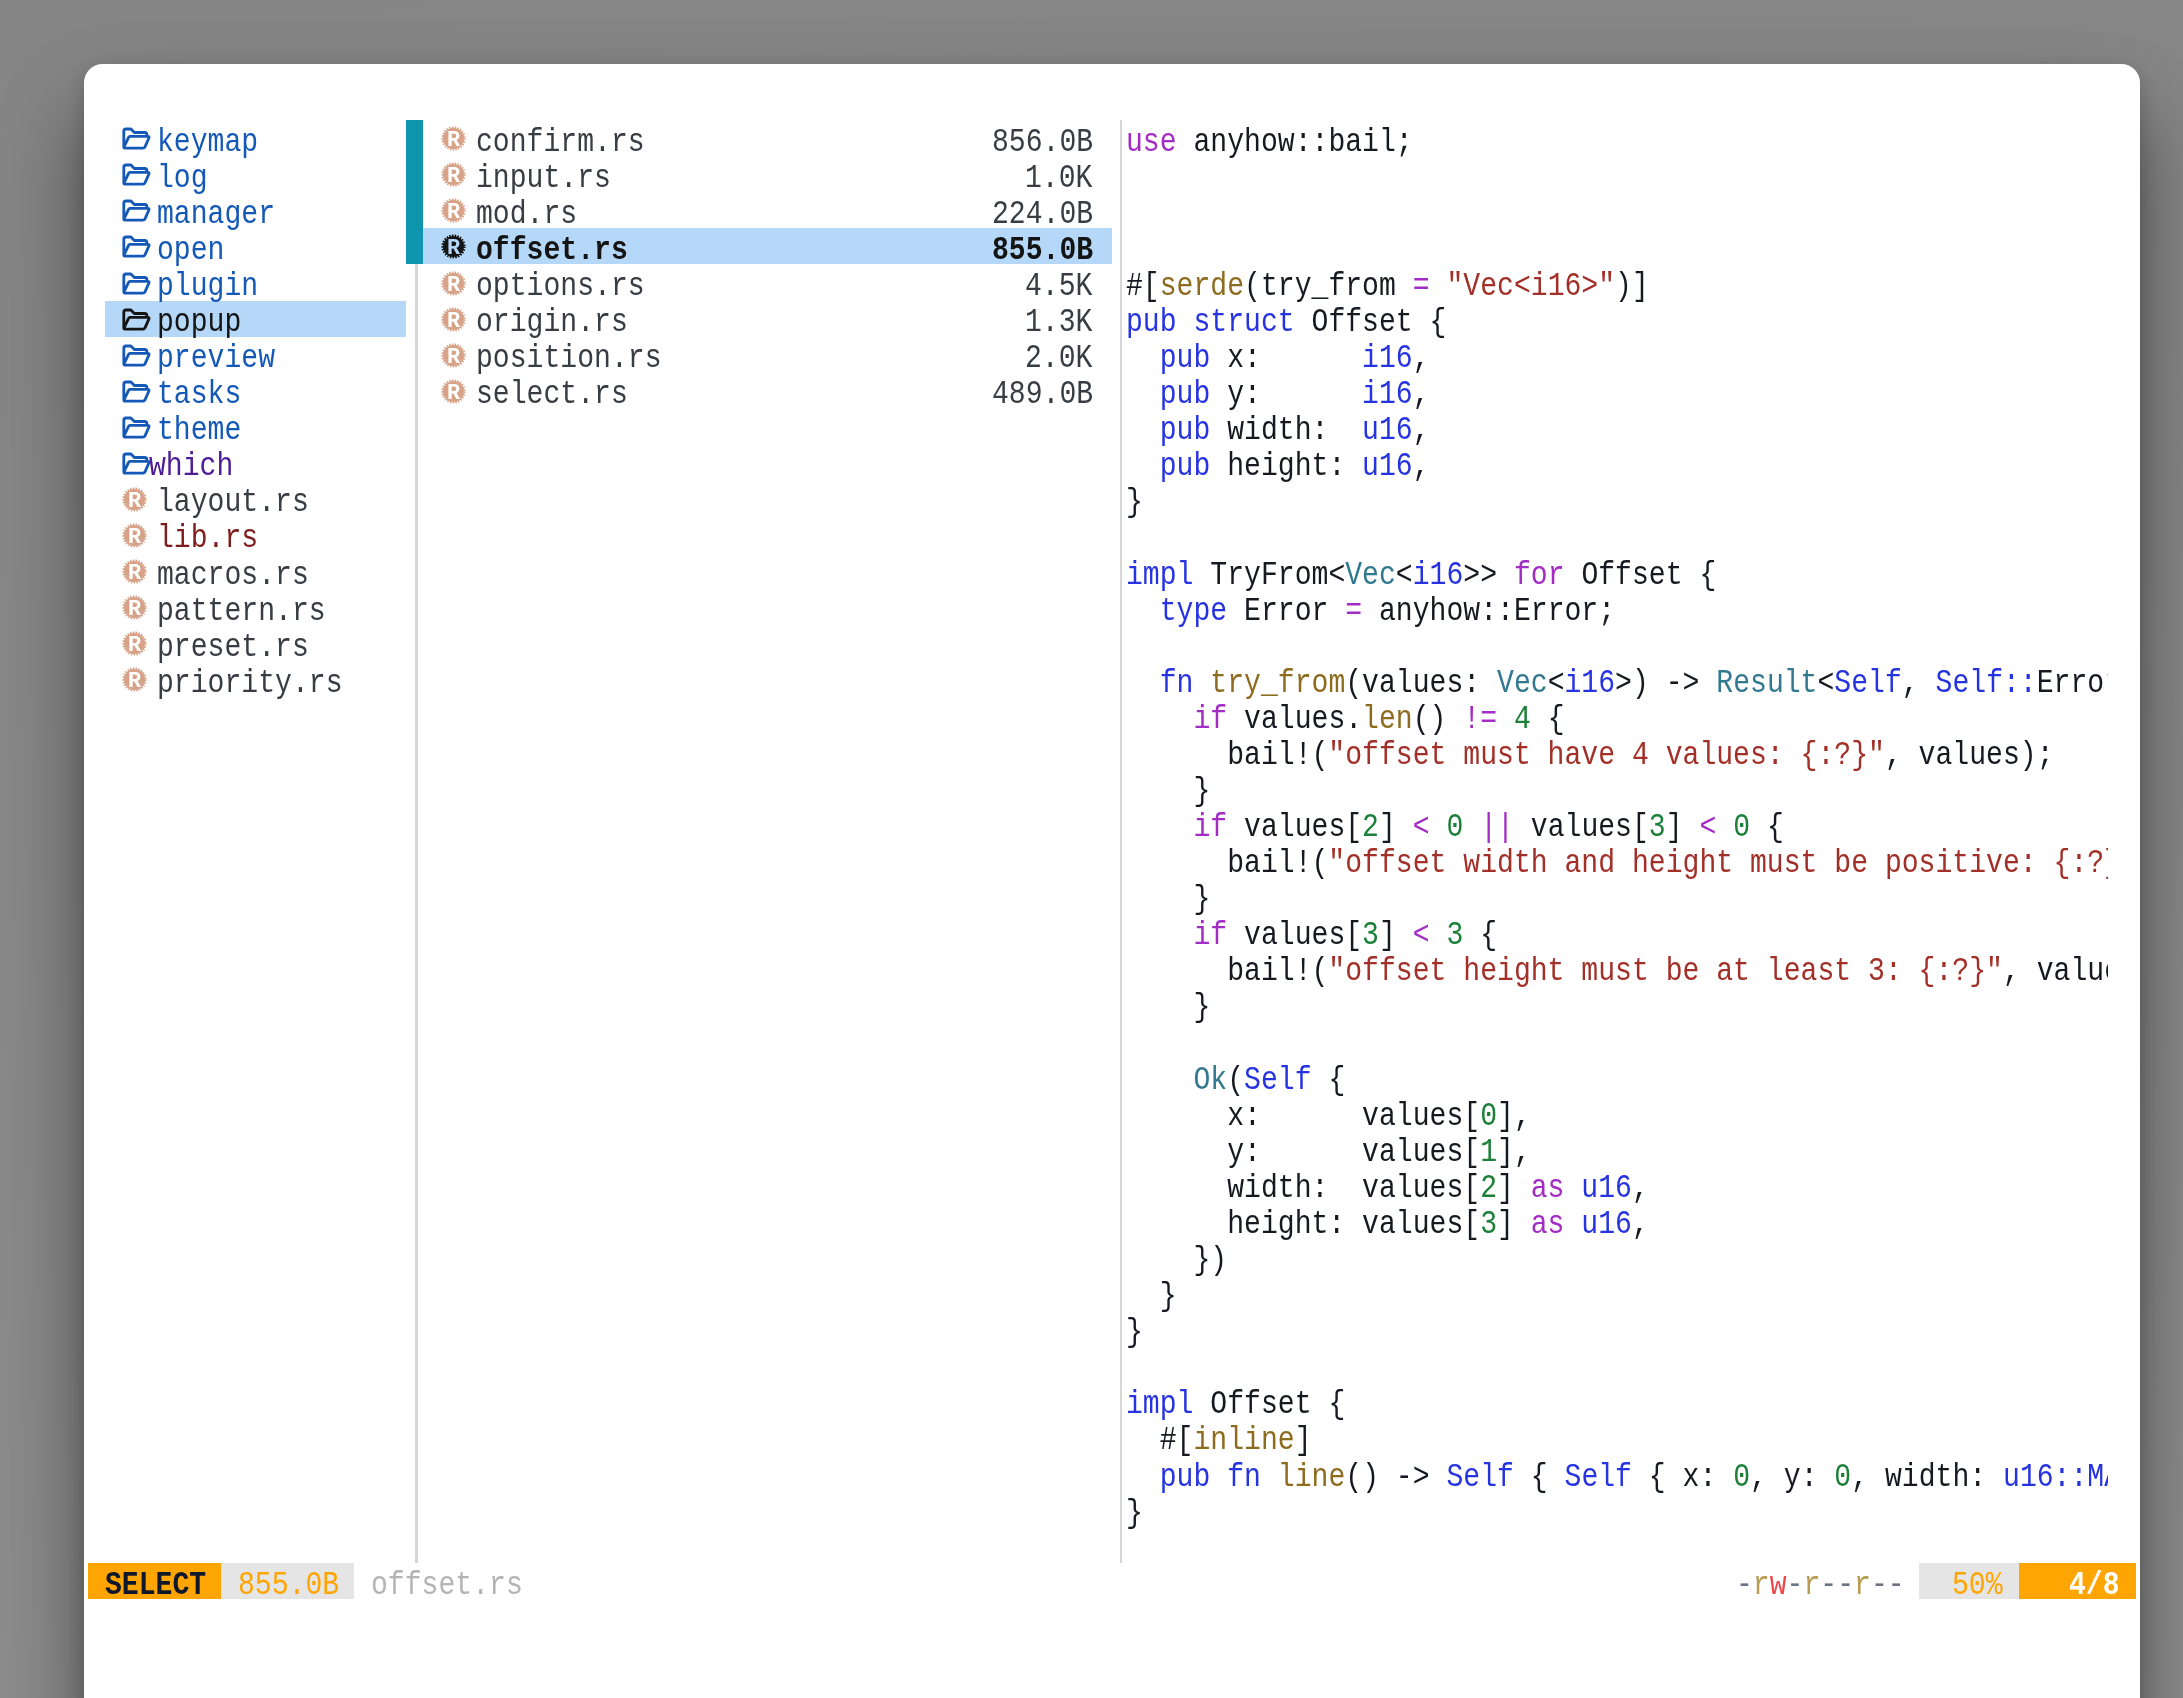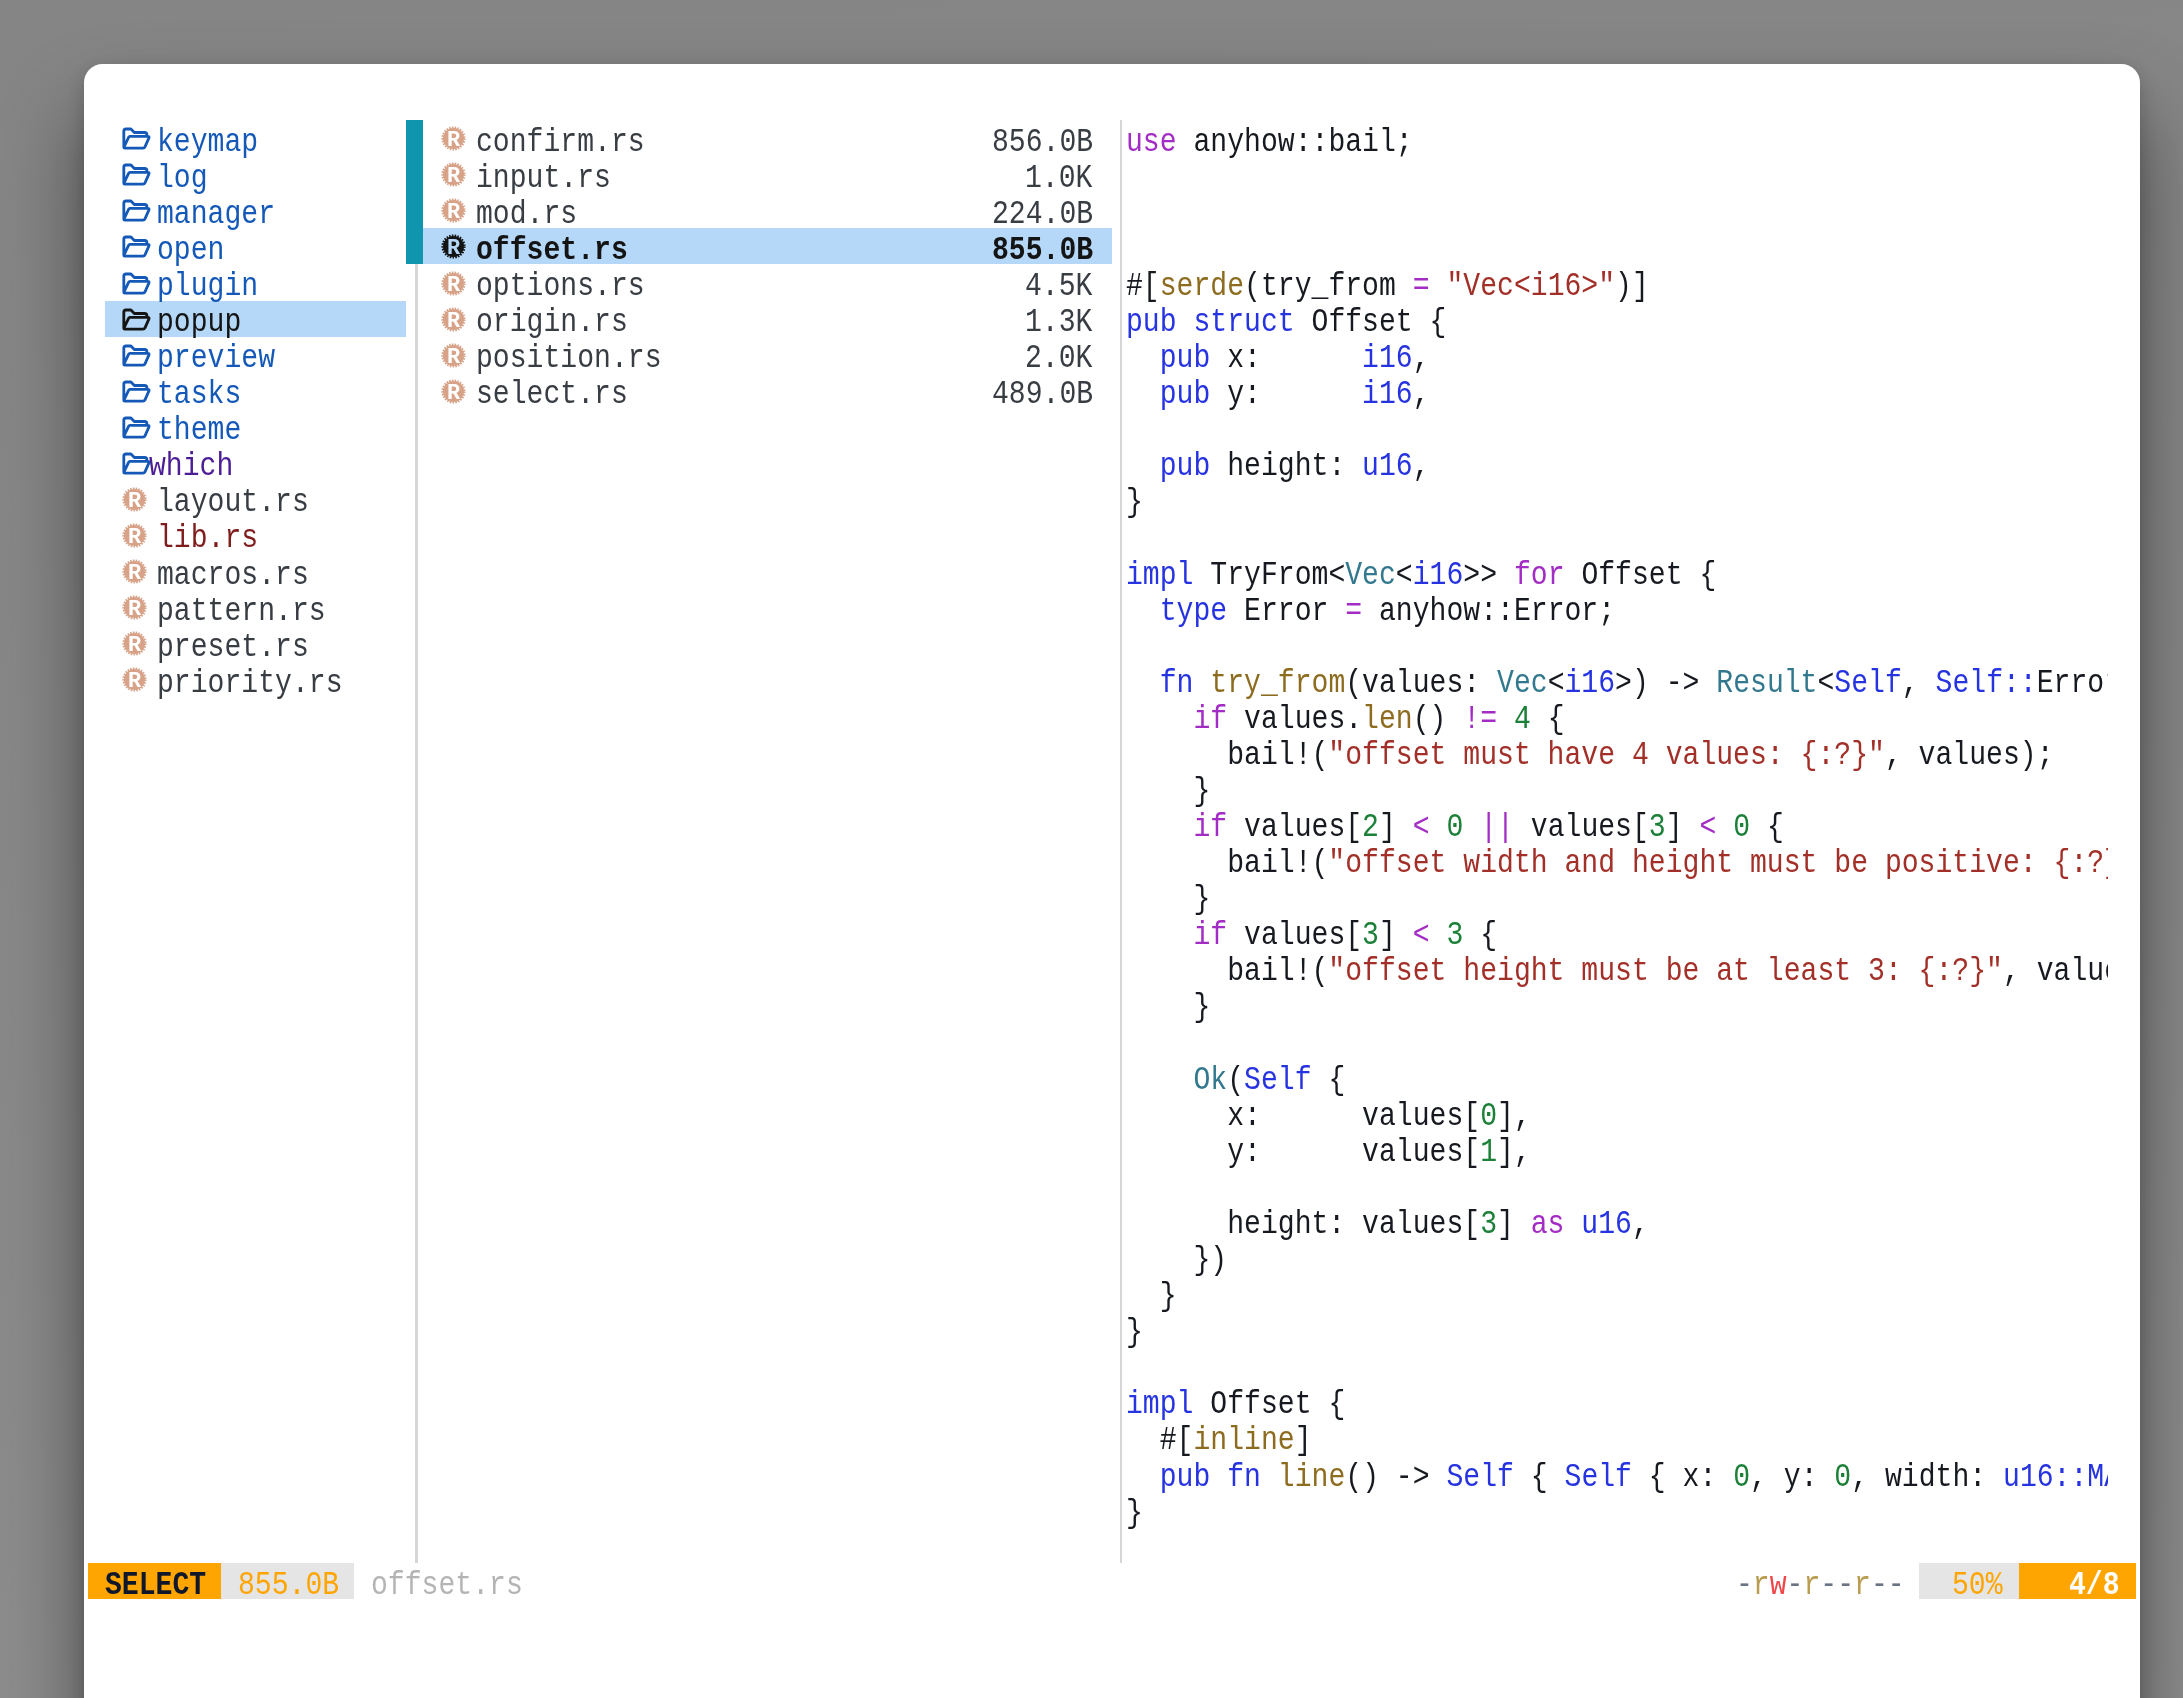--- a/index.html
+++ b/index.html
@@ -153,37 +153,39 @@
         <use href="#rust" fill="#d7a287" stroke="#d7a287"></use>
         <text x="16" y="25" font-family="Liberation Mono" font-size="26" font-weight="bold" text-anchor="middle" fill="#ffffff">R</text>
       </svg>
 <div class="r" style="left:392px;top:312px;color:#383d44"><span class="tx">select.rs</span></div>
 <div class="r" style="left:908px;top:312px;color:#383d44"><span class="tx">489.0B</span></div>
 <div class="r" style="left:1042px;top:60px;width:982px;overflow:hidden"><span class="tx"><span class="p">use</span><span class="d"> anyhow::bail;</span></span></div>
 <div class="r" style="left:1042px;top:204px;width:982px;overflow:hidden"><span class="tx"><span class="d">#[</span><span class="o">serde</span><span class="d">(try_from </span><span class="p">=</span><span class="d"> </span><span class="s">"Vec&lt;i16&gt;"</span><span class="d">)]</span></span></div>
 <div class="r" style="left:1042px;top:240px;width:982px;overflow:hidden"><span class="tx"><span class="k">pub</span><span class="d"> </span><span class="k">struct</span><span class="d"> Offset {</span></span></div>
 <div class="r" style="left:1042px;top:276px;width:982px;overflow:hidden"><span class="tx"><span class="d">  </span><span class="k">pub</span><span class="d"> x:      </span><span class="k">i16</span><span class="d">,</span></span></div>
 <div class="r" style="left:1042px;top:312px;width:982px;overflow:hidden"><span class="tx"><span class="d">  </span><span class="k">pub</span><span class="d"> y:      </span><span class="k">i16</span><span class="d">,</span></span></div>
+<div class="r" style="left:1042px;top:348px;width:982px;overflow:hidden"><span class="tx"><span class="d">  </span><span class="k">pub</span><span class="d"> width:  </span><span class="k">u16</span><span class="d">,</span></span></div>
 <div class="r" style="left:1042px;top:384px;width:982px;overflow:hidden"><span class="tx"><span class="d">  </span><span class="k">pub</span><span class="d"> height: </span><span class="k">u16</span><span class="d">,</span></span></div>
 <div class="r" style="left:1042px;top:420px;width:982px;overflow:hidden"><span class="tx"><span class="d">}</span></span></div>
 <div class="r" style="left:1042px;top:493px;width:982px;overflow:hidden"><span class="tx"><span class="k">impl</span><span class="d"> TryFrom&lt;</span><span class="t">Vec</span><span class="d">&lt;</span><span class="k">i16</span><span class="d">&gt;&gt; </span><span class="p">for</span><span class="d"> Offset {</span></span></div>
 <div class="r" style="left:1042px;top:529px;width:982px;overflow:hidden"><span class="tx"><span class="d">  </span><span class="k">type</span><span class="d"> Error </span><span class="p">=</span><span class="d"> anyhow::Error;</span></span></div>
 <div class="r" style="left:1042px;top:601px;width:982px;overflow:hidden"><span class="tx"><span class="d">  </span><span class="k">fn</span><span class="d"> </span><span class="o">try_from</span><span class="d">(values: </span><span class="t">Vec</span><span class="d">&lt;</span><span class="k">i16</span><span class="d">&gt;) -&gt; </span><span class="t">Result</span><span class="d">&lt;</span><span class="k">Self</span><span class="d">, </span><span class="k">Self::</span><span class="d">Error&gt; {</span></span></div>
 <div class="r" style="left:1042px;top:637px;width:982px;overflow:hidden"><span class="tx"><span class="d">    </span><span class="p">if</span><span class="d"> values.</span><span class="o">len</span><span class="d">() </span><span class="p">!=</span><span class="d"> </span><span class="g">4</span><span class="d"> {</span></span></div>
 <div class="r" style="left:1042px;top:673px;width:982px;overflow:hidden"><span class="tx"><span class="d">      bail!(</span><span class="s">"offset must have 4 values: {:?}"</span><span class="d">, values);</span></span></div>
 <div class="r" style="left:1042px;top:709px;width:982px;overflow:hidden"><span class="tx"><span class="d">    }</span></span></div>
 <div class="r" style="left:1042px;top:745px;width:982px;overflow:hidden"><span class="tx"><span class="d">    </span><span class="p">if</span><span class="d"> values[</span><span class="g">2</span><span class="d">] </span><span class="p">&lt;</span><span class="d"> </span><span class="g">0</span><span class="d"> </span><span class="p">||</span><span class="d"> values[</span><span class="g">3</span><span class="d">] </span><span class="p">&lt;</span><span class="d"> </span><span class="g">0</span><span class="d"> {</span></span></div>
 <div class="r" style="left:1042px;top:781px;width:982px;overflow:hidden"><span class="tx"><span class="d">      bail!(</span><span class="s">"offset width and height must be positive: {:?}"</span></span></div>
 <div class="r" style="left:1042px;top:817px;width:982px;overflow:hidden"><span class="tx"><span class="d">    }</span></span></div>
 <div class="r" style="left:1042px;top:853px;width:982px;overflow:hidden"><span class="tx"><span class="d">    </span><span class="p">if</span><span class="d"> values[</span><span class="g">3</span><span class="d">] </span><span class="p">&lt;</span><span class="d"> </span><span class="g">3</span><span class="d"> {</span></span></div>
 <div class="r" style="left:1042px;top:889px;width:982px;overflow:hidden"><span class="tx"><span class="d">      bail!(</span><span class="s">"offset height must be at least 3: {:?}"</span><span class="d">, values);</span></span></div>
 <div class="r" style="left:1042px;top:925px;width:982px;overflow:hidden"><span class="tx"><span class="d">    }</span></span></div>
 <div class="r" style="left:1042px;top:998px;width:982px;overflow:hidden"><span class="tx"><span class="d">    </span><span class="t">Ok</span><span class="d">(</span><span class="k">Self</span><span class="d"> {</span></span></div>
 <div class="r" style="left:1042px;top:1034px;width:982px;overflow:hidden"><span class="tx"><span class="d">      x:      values[</span><span class="g">0</span><span class="d">],</span></span></div>
 <div class="r" style="left:1042px;top:1070px;width:982px;overflow:hidden"><span class="tx"><span class="d">      y:      values[</span><span class="g">1</span><span class="d">],</span></span></div>
+<div class="r" style="left:1042px;top:1106px;width:982px;overflow:hidden"><span class="tx"><span class="d">      width:  values[</span><span class="g">2</span><span class="d">] </span><span class="p">as</span><span class="d"> </span><span class="k">u16</span><span class="d">,</span></span></div>
 <div class="r" style="left:1042px;top:1142px;width:982px;overflow:hidden"><span class="tx"><span class="d">      height: values[</span><span class="g">3</span><span class="d">] </span><span class="p">as</span><span class="d"> </span><span class="k">u16</span><span class="d">,</span></span></div>
 <div class="r" style="left:1042px;top:1178px;width:982px;overflow:hidden"><span class="tx"><span class="d">    })</span></span></div>
 <div class="r" style="left:1042px;top:1214px;width:982px;overflow:hidden"><span class="tx"><span class="d">  }</span></span></div>
 <div class="r" style="left:1042px;top:1250px;width:982px;overflow:hidden"><span class="tx"><span class="d">}</span></span></div>
 <div class="r" style="left:1042px;top:1358px;width:982px;overflow:hidden"><span class="tx"><span class="d">  #[</span><span class="o">inline</span><span class="d">]</span></span></div>
 <div class="r" style="left:1042px;top:1322px;width:982px;overflow:hidden"><span class="tx"><span class="k">impl</span><span class="d"> Offset {</span></span></div>
 <div class="r" style="left:1042px;top:1395px;width:982px;overflow:hidden"><span class="tx"><span class="d">  </span><span class="k">pub</span><span class="d"> </span><span class="k">fn</span><span class="d"> </span><span class="o">line</span><span class="d">() -&gt; </span><span class="k">Self</span><span class="d"> { </span><span class="k">Self</span><span class="d"> { x: </span><span class="g">0</span><span class="d">, y: </span><span class="g">0</span><span class="d">, width: </span><span class="k">u16::MAX</span></span></div>
 <div class="r" style="left:1042px;top:1431px;width:982px;overflow:hidden"><span class="tx"><span class="d">}</span></span></div>
 <div class="abs" style="left:4.2px;top:1499px;width:133px;height:36px;background:#ffa502"></div>
 <div class="abs" style="left:137px;top:1499px;width:133px;height:36px;background:#e5e5e5"></div>

